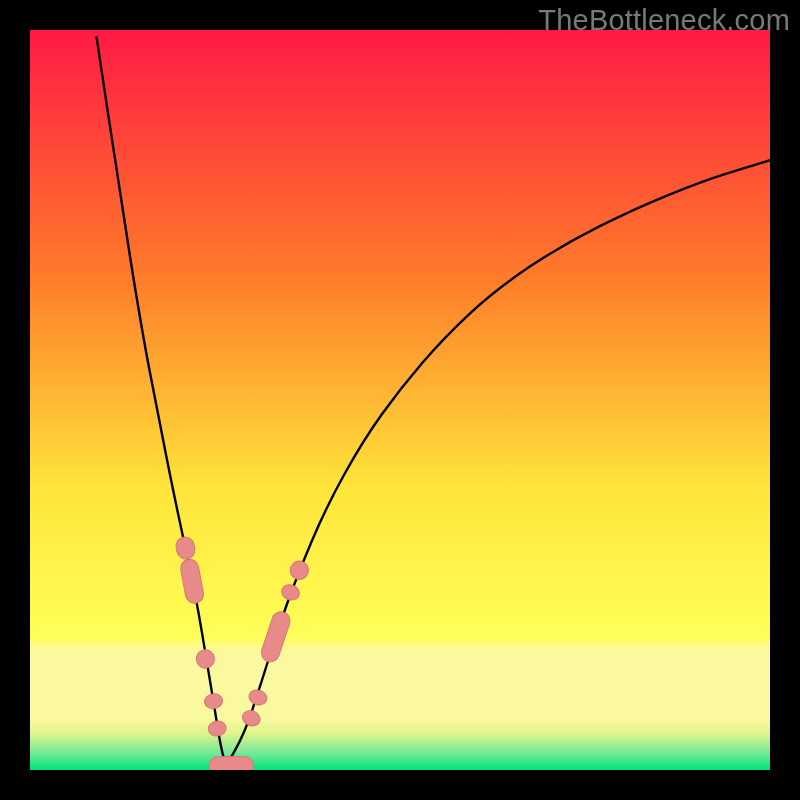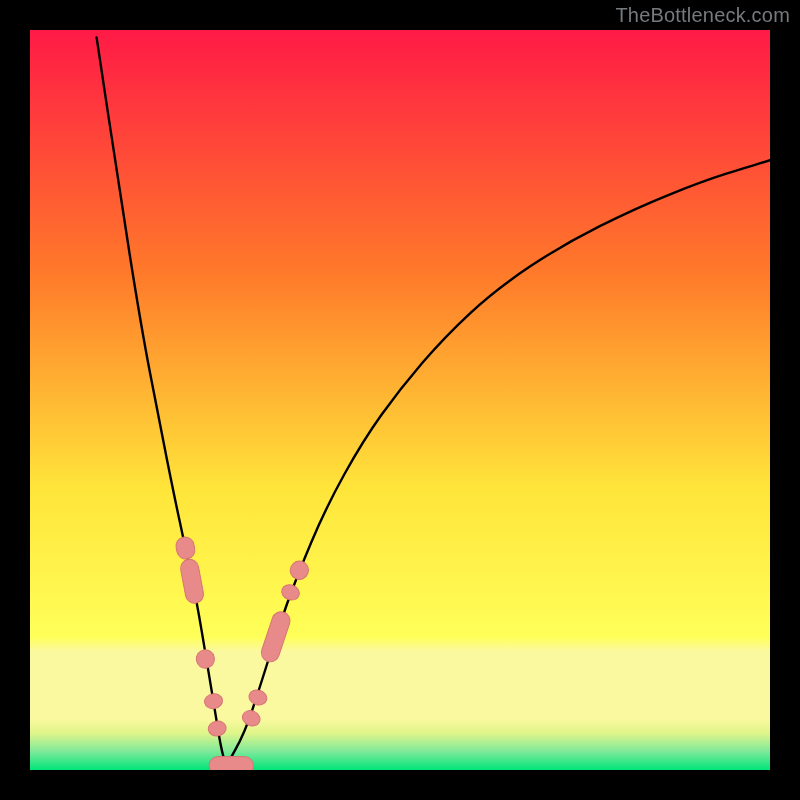--- a/index.html
+++ b/index.html
@@ -27,21 +27,21 @@
     height: 740px;
     overflow: hidden;
   }
   .plot svg {
     display: block;
   }
   .watermark {
     position: absolute;
     top: 4px;
     right: 10px;
-    font-size: 20px;
+    font-size: 29px;
     font-weight: 500;
     color: #777a7d;
     letter-spacing: 0.2px;
     user-select: none;
   }
 </style>
 </head>
 <body>
 
 <div class="frame">

